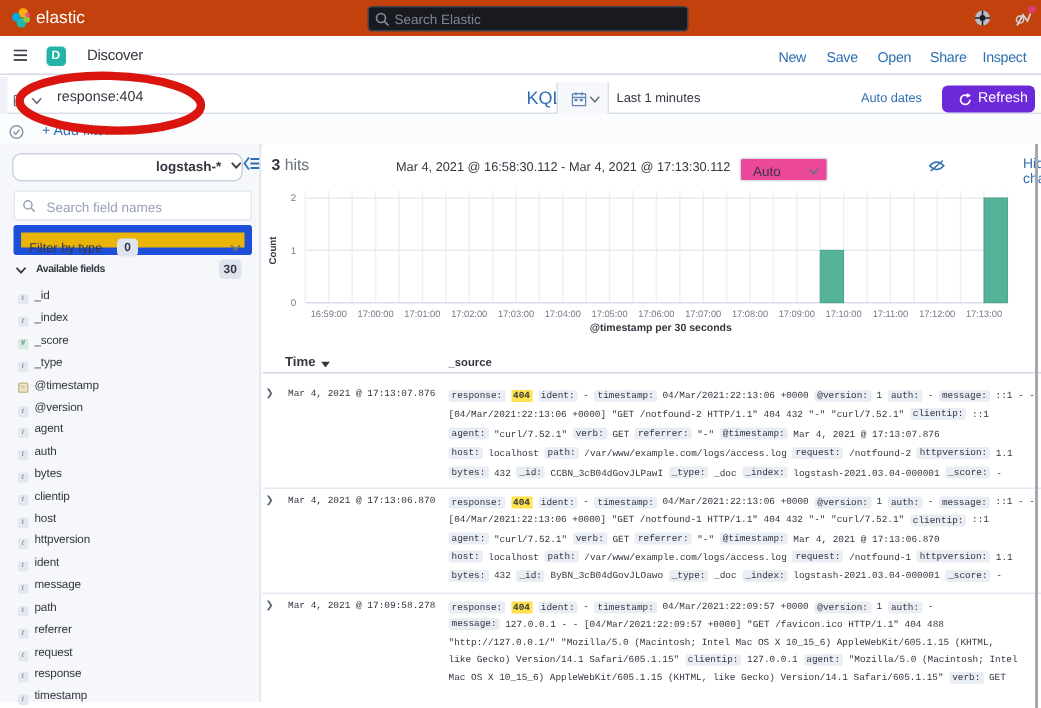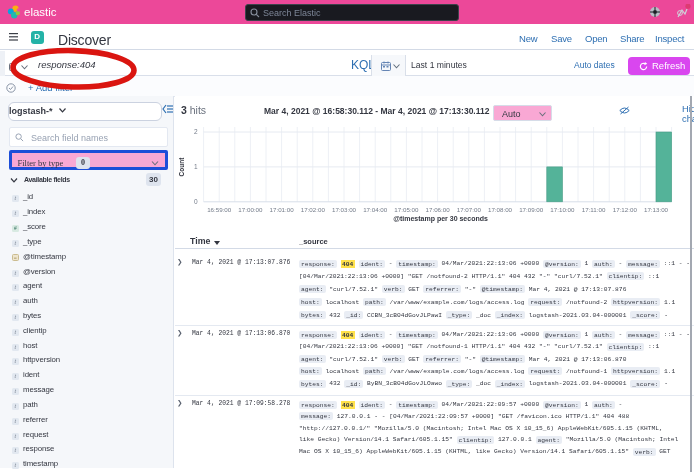--- a/index.html
+++ b/index.html
@@ -2,61 +2,61 @@
 <html><head>
 <meta charset="utf-8">
 <style>
 * { margin:0; padding:0; box-sizing:border-box; }
 html,body { width:694px; height:472px; overflow:hidden; background:#fff; }
 body { font-family:"Liberation Sans", sans-serif; }
 #app { position:relative; width:694px; height:472px; overflow:hidden; }
 .abs { position:absolute; }
 
 
-#topbar { position:absolute; left:0; top:0; width:694px; height:24px; background:#ec4899; }
+#topbar { position:absolute; left:0; top:0; width:694px; height:24px; background:#c2410c; }
 #brand { position:absolute; left:24px; top:5.5px; color:#fff; font-size:11.5px; letter-spacing:0; }
 #hsearch { position:absolute; left:245px; top:4px; width:214px; height:17px; background:#191a20; border:1px solid #3e424c; border-radius:3px; color:#7d8697; font-size:9px; line-height:15px; }
 #hsearch span.ph { position:absolute; left:17px; top:1px; }
 
 
 #navbar { position:absolute; left:0; top:24px; width:694px; height:26px; background:#fff; border-bottom:1px solid #d3dae6; }
 #dbadge { position:absolute; left:31px; top:7px; width:12.5px; height:12.5px; background:#24b3a7; border-radius:3px; color:#fff; font-size:8px; font-weight:bold; text-align:center; line-height:12px; }
-#discover { position:absolute; left:58px; top:8px; font-size:14px; letter-spacing:-0.2px; color:#343741; }
+#discover { position:absolute; left:58px; top:8px; font-size:10px; letter-spacing:-0.2px; color:#343741; }
 .navlink { position:absolute; top:8.5px; font-size:9.5px; letter-spacing:-0.2px; color:#2e6fb2; }
 
 
 #querybar { position:absolute; left:0; top:50px; width:694px; height:26px; background:#fff; border-bottom:1px solid #d9dfea; }
-#qtext { position:absolute; left:38px; top:9px; font-size:9.5px; color:#343741;font-style:italic; }
+#qtext { position:absolute; left:38px; top:9px; font-size:9.5px; color:#343741; }
 #kql { position:absolute; left:351px; top:8px; font-size:12px; color:#2e6fb2; }
 #qsep { position:absolute; left:371px; top:5px; width:1px; height:21px; background:#d9dfe9; }
 #last15 { position:absolute; left:411px; top:10px; font-size:8.6px; color:#343741; }
 #showdates { position:absolute; left:574px; top:10px; font-size:8.5px; color:#2e6fb2; }
-#refreshbtn { position:absolute; left:628px; top:7px; width:62px; height:18px; background:#d946ef; border-radius:4px; color:#fff; font-size:9.5px; }
+#refreshbtn { position:absolute; left:628px; top:7px; width:62px; height:18px; background:#6d28d9; border-radius:4px; color:#fff; font-size:9.5px; }
 #refreshbtn span.t { position:absolute; left:24px; top:3px; }
 
 
 #filterbar { position:absolute; left:0; top:76px; width:694px; height:21px; background:#fbfcfe; border-bottom:1px solid #e2e7f0; }
 #addfilter { position:absolute; left:28px; top:6px; font-size:9.5px; color:#2e6fb2; }
 
 
 #sidebar { position:absolute; left:0; top:96px; width:174px; height:372px; background:#f5f7fa; border-right:1px solid #dde3ed; }
-#ipbox { position:absolute; left:8px; top:6px; width:154px; height:19px; background:#fff; border:1px solid #cbd2e0; border-radius:6px; text-align:left; font-size:9px; font-weight:bold; color:#343741; line-height:17px; }
+#ipbox { position:absolute; left:8px; top:6px; width:154px; height:19px; background:#fff; border:1px solid #cbd2e0; border-radius:6px; text-align:right; font-size:9px; font-weight:bold; color:#343741; line-height:17px; }
 #fsearch { position:absolute; left:9px; top:31px; width:159px; height:20px; background:#fff; border:1px solid #e3e8f1; border-radius:2px; font-size:9px; color:#98a2b3; }
-#ftype { position:absolute; left:9px; top:54px; width:159px; height:20px; background:#f9a8d4; border:3px solid #1d4ed8; border-radius:2px; font-size:8.5px; color:#343741;font-family:Liberation Serif, serif; }
+#ftype { position:absolute; left:9px; top:54px; width:159px; height:20px; background:#eab308; border:5px solid #1d4ed8; border-radius:2px; font-size:8.5px; color:#343741; }
 #avail { position:absolute; left:24px; top:80px; font-size:7px; letter-spacing:-0.3px; font-weight:bold; color:#343741; }
 .cntbadge { position:absolute; background:#dee4ee; border-radius:3px; font-size:8px; font-weight:bold; color:#343741; text-align:center; }
 .field { position:absolute; left:12px; font-size:7.8px; letter-spacing:-0.1px; color:#343741; white-space:nowrap; }
 .tok { display:inline-block; width:6.5px; height:7px; border-radius:1.5px; background:#e2e8f0; color:#6d7787; font-size:5.5px; text-align:center; line-height:7px; vertical-align:-1px; margin-right:4.5px; font-style:italic; font-family:"Liberation Serif",serif; }
 
 
 #main { position:absolute; left:175px; top:96px; width:519px; height:376px; background:#fff; }
 #hits { position:absolute; left:6px; top:8px; font-size:10.5px; color:#69707d; }
 #hits b { color:#343741; }
-#daterange { position:absolute; left:89px; top:9.5px; font-size:8.5px; font-weight:bold; color:#343741; letter-spacing:0; }
-#autosel { position:absolute; left:318px; top:9px; width:59px; height:16px; background:#f9a8d4; border:1px solid #d6dce8; border-radius:2px; font-size:9px; color:#343741; line-height:14px; }
+#daterange { position:absolute; left:89px; top:9.5px; font-size:8.5px; font-weight:normal; color:#343741; letter-spacing:0; }
+#autosel { position:absolute; left:318px; top:9px; width:59px; height:16px; background:#ec4899; border:1px solid #d6dce8; border-radius:2px; font-size:9px; color:#343741; line-height:14px; }
 #hidechart { position:absolute; left:459px; top:8px; font-size:9.3px; letter-spacing:0; color:#2e6fb2;margin-left:48px; }
 
 
 #thead { position:absolute; left:0px; top:137px; width:519px; height:16px; border-bottom:1px solid #d3dae6; font-size:9px; font-weight:bold; color:#343741; }
 .row { position:absolute; left:0; width:519px; }
 .tcell { position:absolute; left:17px; top:0.5px; font-size:6.3px; color:#343741; font-family:"Liberation Mono", monospace; }
 .caret { position:absolute; left:2px; top:0px; font-size:6.5px; color:#5a6270; }
 .src { position:absolute; left:124px; font-size:6.25px; font-family:"Liberation Mono", monospace; color:#343741; white-space:nowrap; }
 .src .ln { display:block; }
 .k { background:#e9edf4; border-radius:2px; padding:0.5px 2px; }

